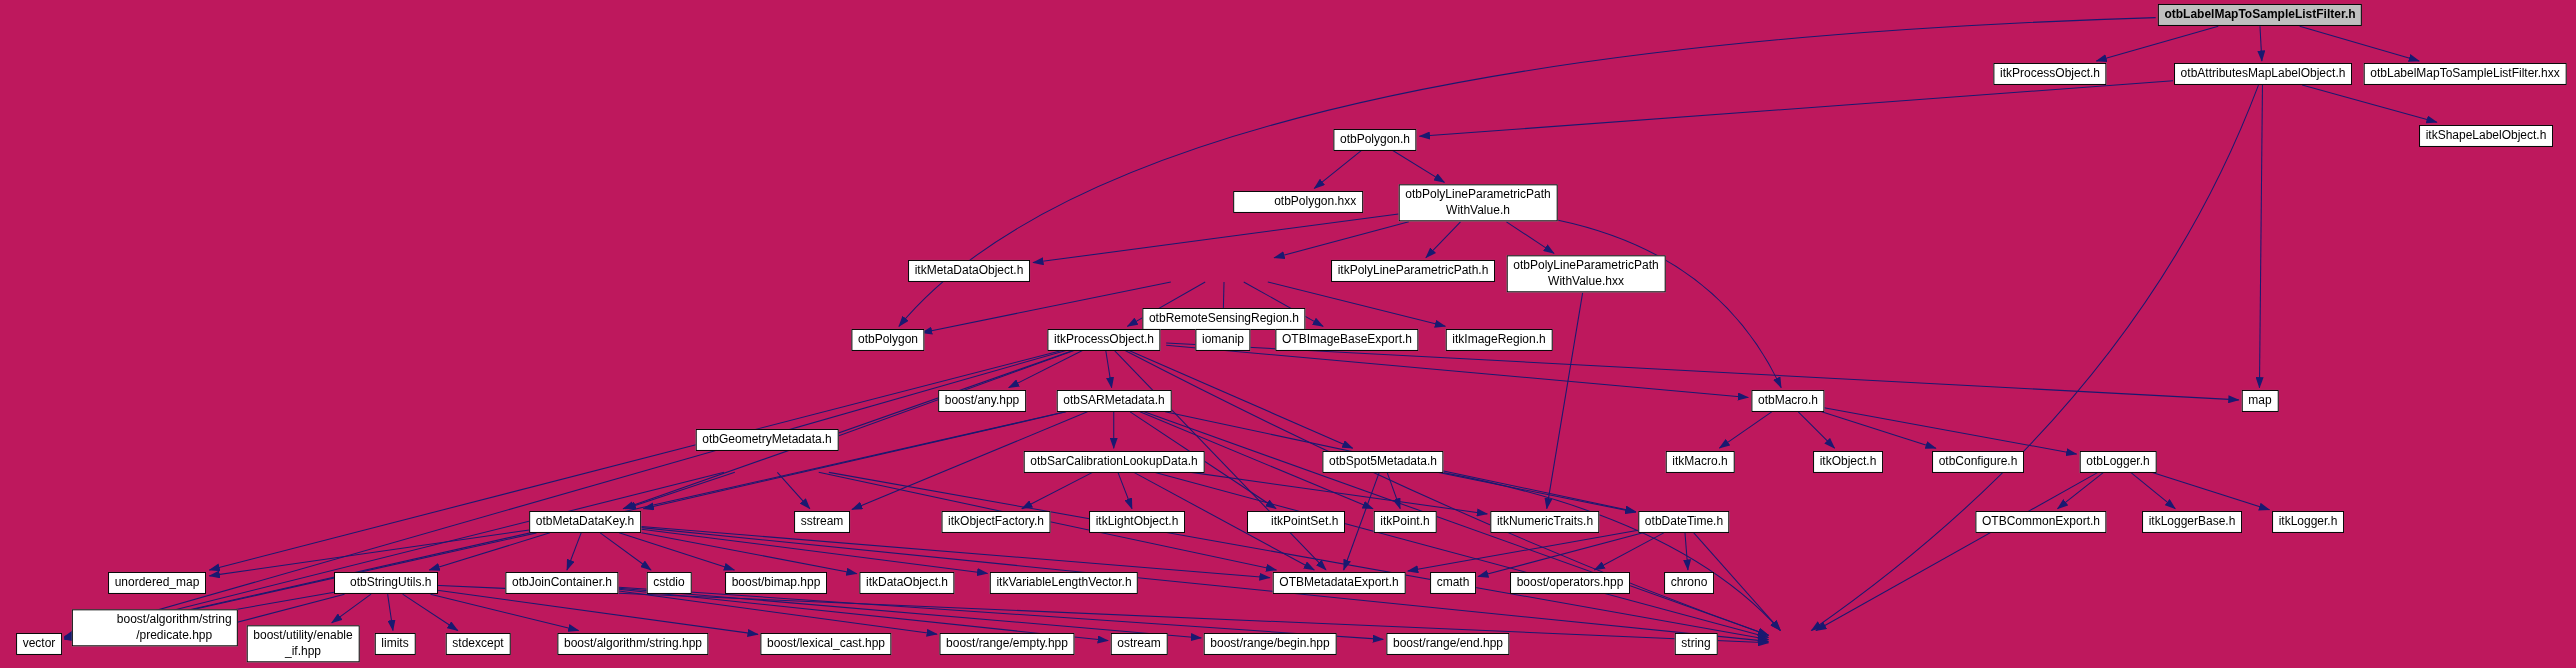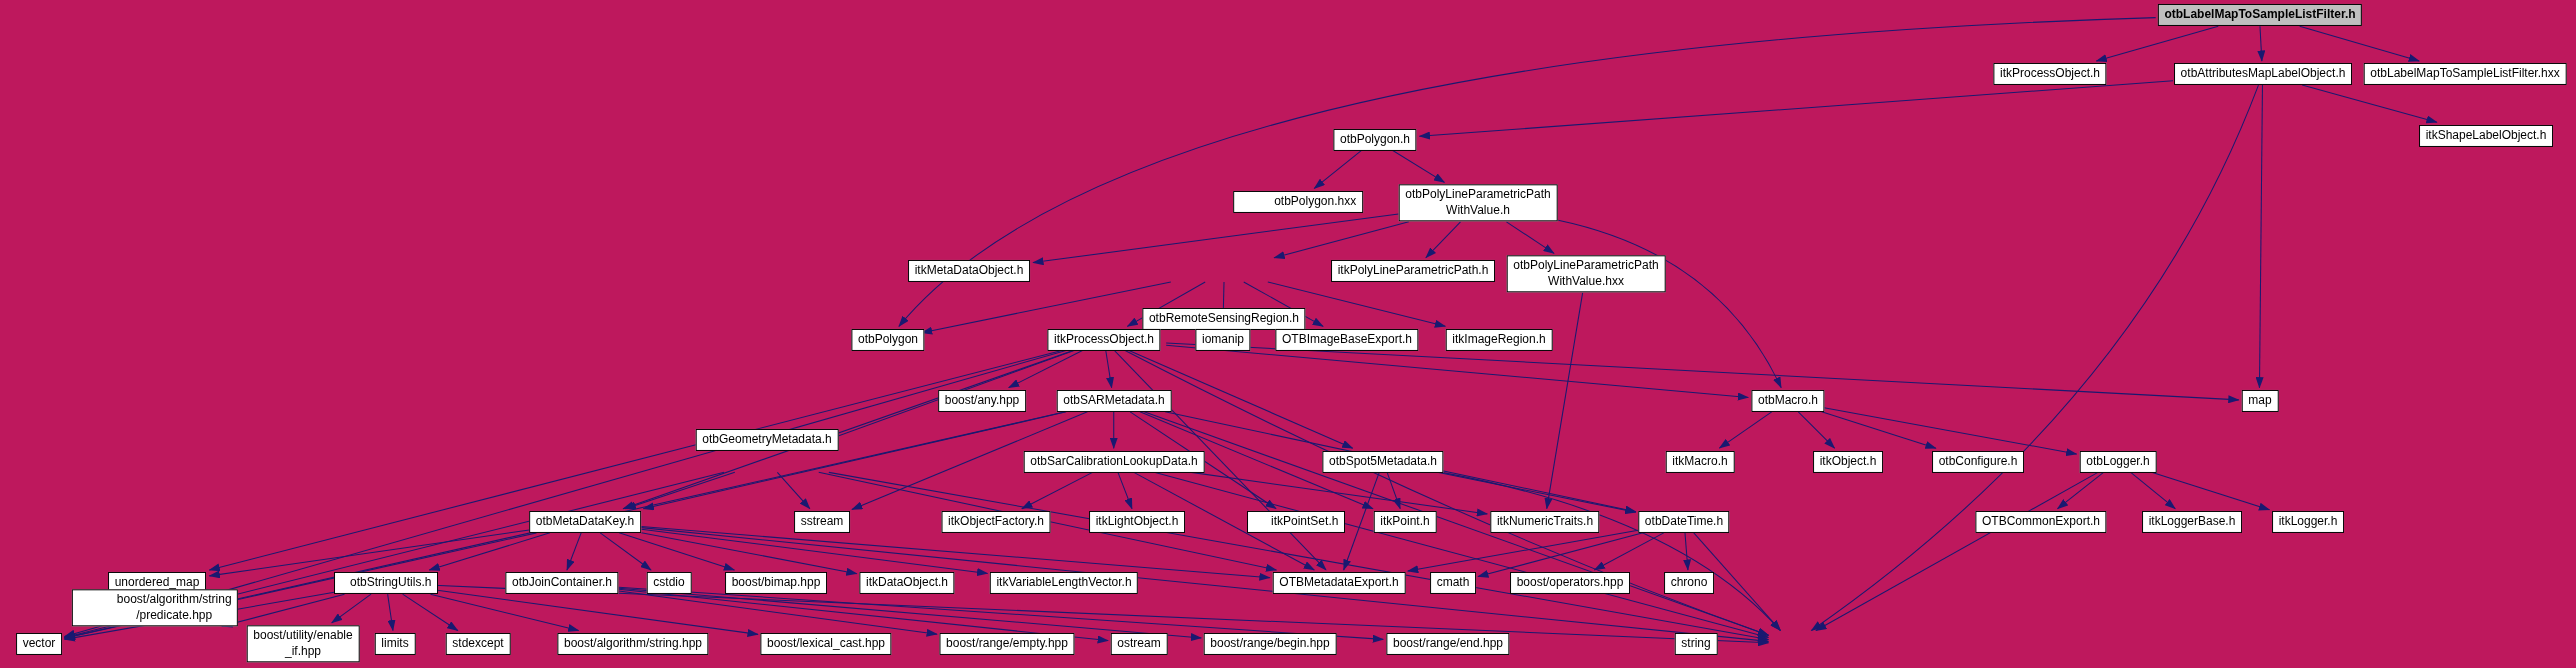--- a/index.html
+++ b/index.html
@@ -295,21 +295,21 @@
     </div>
     <div class="node" style="left: 1570px; top: 583px;">
       <div>boost/operators.hpp</div>
     </div>
     <div class="node" style="left: 1689px; top: 583px;">
       <div>chrono</div>
     </div>
     <div class="node" style="left: 39px; top: 644px;">
       <div>vector</div>
     </div>
-    <div class="node" style="left: 155px; top: 608px; padding-left: 44px;">
+    <div class="node" style="left: 155px; top: 628px; padding-left: 44px;">
       <div>boost/algorithm/string</div>
       <div>/predicate.hpp</div>
     </div>
     <div class="node" style="left: 303px; top: 644px;">
       <div>boost/utility/enable</div>
       <div>_if.hpp</div>
     </div>
     <div class="node" style="left: 395px; top: 644px;">
       <div>limits</div>
     </div>

